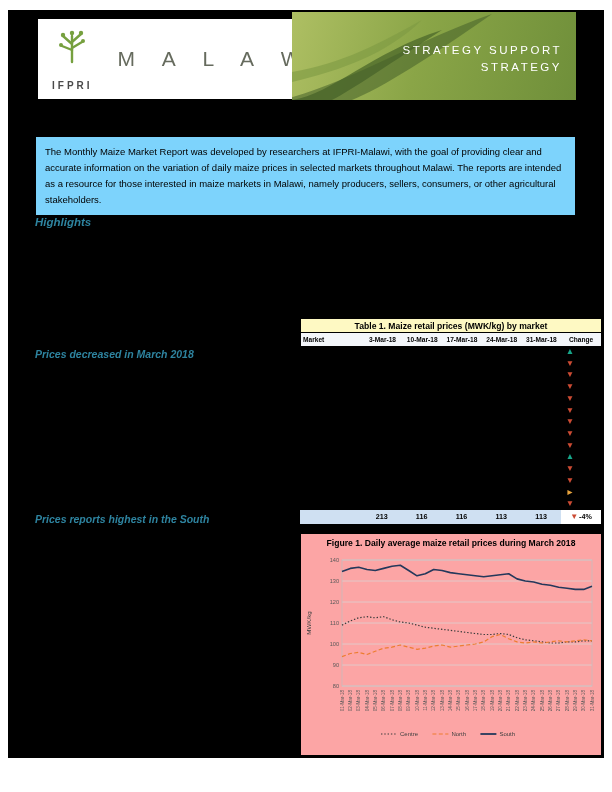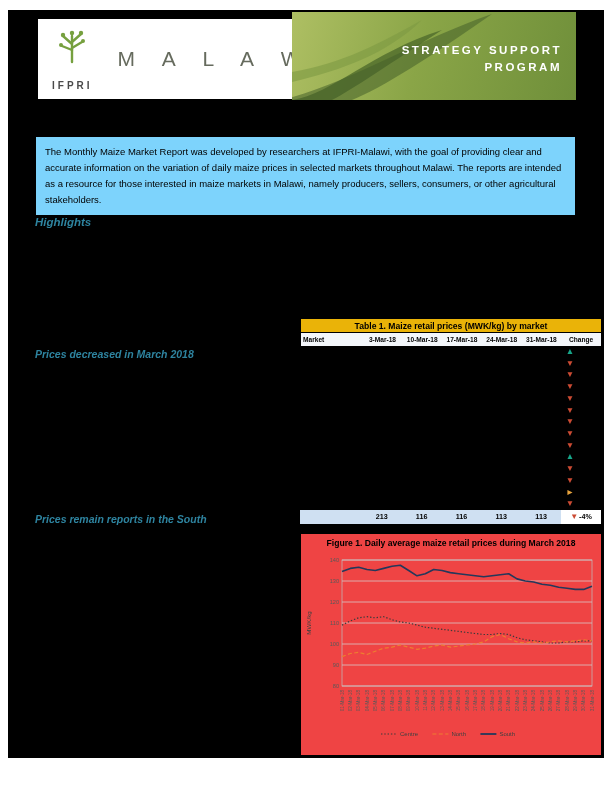--- a/index.html
+++ b/index.html
@@ -12,54 +12,54 @@
   .ifpri-block{margin-left:14px;width:56px;text-align:center;}
   .ifpri-tree{display:block;margin:0 auto;}
   .ifpri-text{color:#4a4a4a;font-size:10px;letter-spacing:3px;font-weight:bold;margin-top:16px;}
   .logo-divider{width:1px;height:54px;background:#c9c9c9;margin:0 13px 0 12px;}
   .malawi-text{font-size:21px;color:#666b5e;letter-spacing:11px;font-weight:500;white-space:nowrap;}
 
   .green-banner{position:absolute;left:292px;top:12px;width:284px;height:88px;overflow:hidden;
     background:linear-gradient(105deg,#aebf63 0%,#8aa547 45%,#6f8f3a 100%);}
   .swoosh{position:absolute;left:0;top:0;}
   .program-text{position:absolute;right:14px;top:30px;text-align:right;color:#ffffff;
-    font-size:11.5px;letter-spacing:2.5px;line-height:1.5;font-weight:700;}
+    font-size:11.5px;letter-spacing:2.5px;line-height:1.5;font-weight:400;}
 
   
   .intro-box{position:absolute;left:35px;top:136px;width:521px;background:#7dd3fc;border:1px solid #000000;
     padding:7px 9px;font-size:9.5px;line-height:1.68;color:#000000;}
 
   
   .teal-head{position:absolute;left:35px;color:var(--accent-teal,#2e84a0);font-weight:bold;font-style:italic;}
   .highlights-title{top:216px;font-size:11.5px;}
   .point1{top:348px;font-size:10.5px;}
   .point2{top:513px;font-size:10.5px;}
 
   
   .table1{position:absolute;left:300px;top:318px;width:302px;}
-  .table1-title{background:#eab308;border:1px solid #000000;font-weight:bold;font-size:8.6px;
+  .table1-title{background:#fef9c3;border:1px solid #000000;font-weight:bold;font-size:8.6px;
     text-align:center;height:15px;line-height:15px;box-sizing:border-box;}
   .table1-header{display:flex;background:#f3f6fa;height:13px;border-left:1px solid #000;border-right:1px solid #000;box-sizing:border-box;}
   .th{font-size:6.6px;font-weight:bold;text-align:center;line-height:13px;overflow:hidden;white-space:nowrap;color:#000;}
   .th.left{text-align:left;padding-left:2px;box-sizing:border-box;}
   .table1-body{position:relative;height:163px;}
   .arrow-col{position:absolute;left:260px;top:0;width:20px;height:100%;display:flex;flex-direction:column;
     justify-content:space-between;align-items:center;padding:1px 0;box-sizing:border-box;}
   .arrow{font-size:8.5px;line-height:1;}
   .arrow.up{color:var(--arrow-up,#17a589);}
   .arrow.down{color:var(--arrow-down,#cc4b33);}
   .arrow.flat{color:var(--arrow-flat,#e8a33d);}
   .overall-row{display:flex;height:14px;background:#cfe0f2;border:1px solid #000;box-sizing:content-box;margin-left:-1px;}
   .od{font-size:7.2px;font-weight:bold;line-height:14px;text-align:center;white-space:nowrap;overflow:hidden;color:#000;}
   .od.left{text-align:left;padding-left:2px;box-sizing:border-box;}
   .od.change{background:#ffffff;}
   .od.change .arrow{font-size:8px;vertical-align:middle;margin-right:1px;}
 
   
-  .figure1{position:absolute;left:300px;top:533px;width:302px;height:223px;background:#ef4444;
+  .figure1{position:absolute;left:300px;top:533px;width:302px;height:223px;background:#fca5a5;
     border:1px solid #000000;box-sizing:border-box;}
   .figure1-title{font-size:8.6px;font-weight:bold;text-align:center;margin-top:4px;}
   #chart{display:block;margin:2px auto 0;}
 </style>
 </head>
 <body>
 
 <div class="page">
   <div class="black-bg"></div>
 
@@ -88,29 +88,29 @@
   </div>
 
   <div class="green-banner">
     <svg class="swoosh" width="284" height="88" viewBox="0 0 284 88">
       <path d="M0,88 C40,82 80,40 150,18 C100,50 60,78 40,88 Z" fill="#53702e" opacity="0.85"></path>
       <path d="M-10,88 C60,70 120,30 200,2 C140,44 90,76 60,88 Z" fill="#46612a" opacity="0.55"></path>
       <path d="M0,60 C50,52 90,30 130,8 C95,42 50,58 0,70 Z" fill="#7d9a43" opacity="0.6"></path>
     </svg>
     <div class="program-text">
       <div>STRATEGY SUPPORT</div>
-      <div>PROGRAM</div>
+      <div>STRATEGY</div>
     </div>
   </div>
 
   <div class="intro-box">The Monthly Maize Market Report was developed by researchers at IFPRI-Malawi, with the goal of providing clear and accurate information on the variation of daily maize prices in selected markets throughout Malawi. The reports are intended as a resource for those interested in maize markets in Malawi, namely producers, sellers, consumers, or other agricultural stakeholders.</div>
 
   <div class="teal-head highlights-title">Highlights</div>
   <div class="teal-head point1">Prices decreased in March 2018</div>
-  <div class="teal-head point2">Prices remain reports in the South</div>
+  <div class="teal-head point2">Prices reports highest in the South</div>
 
   <div class="table1">
     <div class="table1-title">Table 1. Maize retail prices (MWK/kg) by market</div>
     <div class="table1-header" id="table1-header">
         <div class="th left" style="width: 62px;">Market</div>
         <div class="th" style="width: 40px;">3-Mar-18</div>
         <div class="th" style="width: 40px;">10-Mar-18</div>
         <div class="th" style="width: 40px;">17-Mar-18</div>
         <div class="th" style="width: 40px;">24-Mar-18</div>
         <div class="th" style="width: 40px;">31-Mar-18</div>

